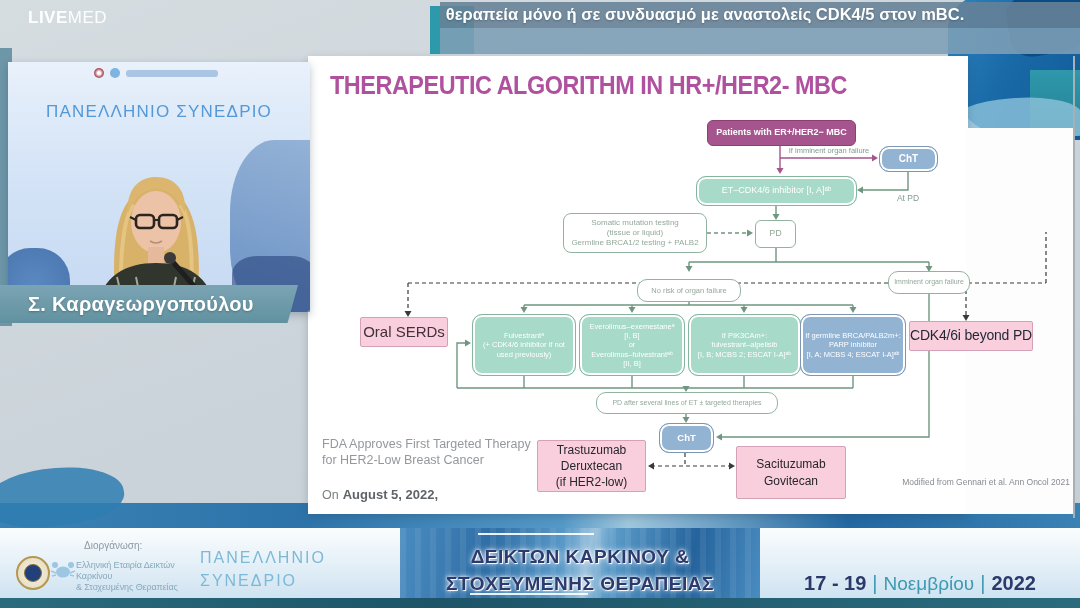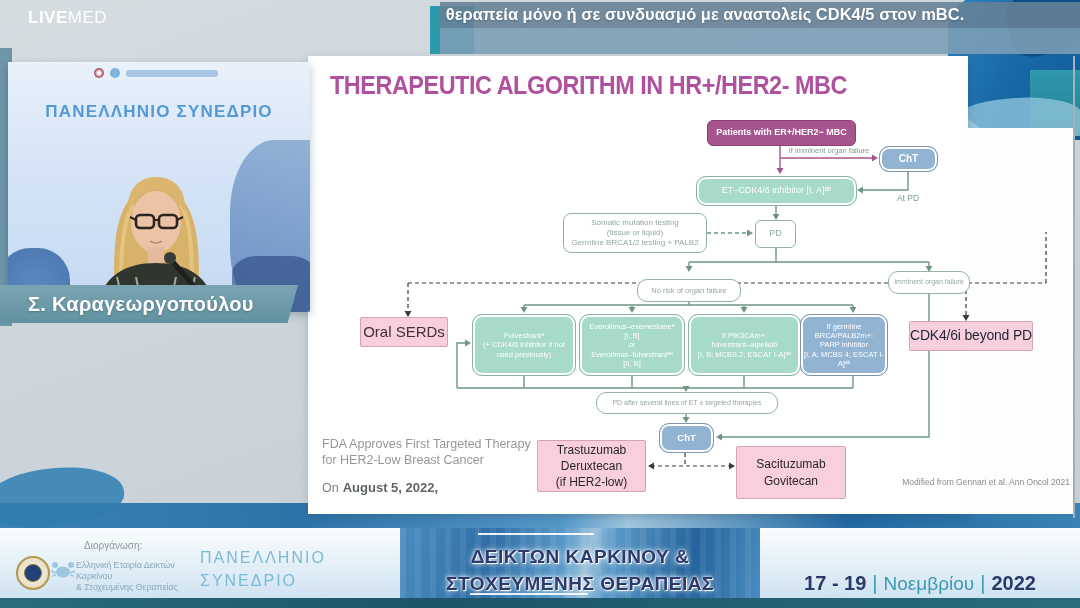--- a/index.html
+++ b/index.html
@@ -37,21 +37,21 @@
 
   
   .video{left:8px;top:62px;width:302px;height:250px;overflow:hidden;z-index:3;
     background:linear-gradient(180deg,#e9f1fb 0%,#d6e5f7 40%,#c5d9f2 100%);
     box-shadow:0 3px 8px rgba(40,60,80,.3);}
   .v-logos{left:86px;top:5px;width:150px;height:12px;display:flex;align-items:center;gap:6px;}
   .v-dot1{width:10px;height:10px;border-radius:50%;background:radial-gradient(#fff 20%,#b05560 60%);}
   .v-dot2{width:10px;height:10px;border-radius:50%;background:#7fb3e0;}
   .v-smudge{width:92px;height:7px;border-radius:3px;background:rgba(120,160,210,.55);}
   .v-title{left:0;top:40px;width:100%;text-align:center;color:#5598d8;
-    font-size:17px;font-weight:700;letter-spacing:1.2px;}
+    font-size:17px;font-weight:400;letter-spacing:1.2px;}
   .v-blob-l{left:-10px;bottom:-8px;width:72px;height:72px;border-radius:45%;
     background:radial-gradient(#3e74b4,#2a5a9c);opacity:.8;}
   .v-blob-r{right:-32px;top:78px;width:112px;height:180px;border-radius:40% 0 0 40%;
     background:linear-gradient(200deg,#7fa2cc,#4a78b4);opacity:.75;}
   .v-blob-r2{right:-6px;bottom:-4px;width:84px;height:60px;background:#27427c;opacity:.6;border-radius:30%;}
   .person{left:48px;top:55px;}
   .name-banner{left:0;top:285px;width:298px;height:38px;z-index:6;
     background:linear-gradient(180deg,#7ba4b3,#61919f);
     clip-path:polygon(0 0,100% 0,96.5% 100%,0 100%);
     color:#fff;font-weight:bold;font-size:20px;line-height:38px;padding-left:28px;
@@ -78,34 +78,34 @@
   .b-patients{left:707px;top:120px;width:149px;height:26px;font-size:9px;}
   .b-cht-top{left:879px;top:146px;width:59px;height:26px;font-size:10px;font-weight:bold;}
   .b-etcdk{left:696px;top:176px;width:161px;height:30px;font-size:9px;}
   .b-somatic{left:563px;top:213px;width:144px;height:40px;font-size:8px;}
   .b-pd{left:755px;top:220px;width:41px;height:28px;font-size:9px;border-radius:6px;}
   .b-norisk{left:637px;top:279px;width:104px;height:23px;font-size:7.5px;border-radius:10px;}
   .b-imminent{left:888px;top:271px;width:82px;height:23px;font-size:7px;border-radius:10px;}
   .b-fulv{left:472px;top:314px;width:104px;height:62px;font-size:7.5px;}
   .b-ever{left:579px;top:314px;width:106px;height:62px;font-size:7.5px;}
   .b-pik{left:688px;top:314px;width:113px;height:62px;font-size:7.5px;}
-  .b-parp{left:800px;top:314px;width:88px;height:62px;font-size:7.5px;}
+  .b-parp{left:800px;top:314px;width:106px;height:62px;font-size:7.5px;}
   .b-serds{left:360px;top:317px;width:88px;height:30px;font-size:15px;color:#42303a;}
   .b-cdkb{left:909px;top:321px;width:124px;height:30px;font-size:14px;color:#1f2733;letter-spacing:-.2px;}
   .b-pdafter{left:596px;top:392px;width:182px;height:22px;font-size:7px;border-radius:10px;}
   .b-cht-bot{left:659px;top:423px;width:55px;height:30px;font-size:9.5px;font-weight:bold;}
   .b-tras{left:537px;top:440px;width:109px;height:52px;font-size:12px;line-height:1.35;}
   .b-saci{left:736px;top:446px;width:110px;height:53px;font-size:12px;line-height:1.35;}
 
   .edge-label{position:absolute;color:#7f9d8e;z-index:5;text-align:center;}
   .l-imminent{left:788px;top:146px;width:82px;font-size:7.5px;}
   .l-atpd{left:880px;top:193px;width:56px;font-size:8.5px;}
 
   .fda{left:322px;top:436px;z-index:5;color:#94989c;font-size:12.5px;line-height:16px;}
-  .fda-3{margin-top:12px;color:#7b8084;}
+  .fda-3{margin-top:19px;color:#7b8084;}
   .fda-3 .d{font-weight:bold;color:#5f6468;font-size:13px;margin-left:4px;}
   .credit{left:850px;top:477px;width:220px;text-align:right;font-size:8.5px;color:#878b8f;z-index:5;}
 
   
   .footer{left:0;top:528px;width:1080px;height:70px;z-index:6;
     background:linear-gradient(180deg,#fbfdfe,#dcebf5 70%,#cfe3f1);}
   .footer-paint{left:400px;top:528px;width:360px;height:70px;z-index:7;
     background:linear-gradient(100deg,#4a8cc0 0%,#2f6ea6 25%,#5a9ac8 45%,#9cc2dc 52%,#5a9ac8 58%,#24639c 80%,#4a8cc0 100%);}
   .footer-paint::after{content:"";position:absolute;inset:0;
     background:repeating-linear-gradient(90deg,rgba(255,255,255,.07) 0 6px,transparent 6px 15px);}

